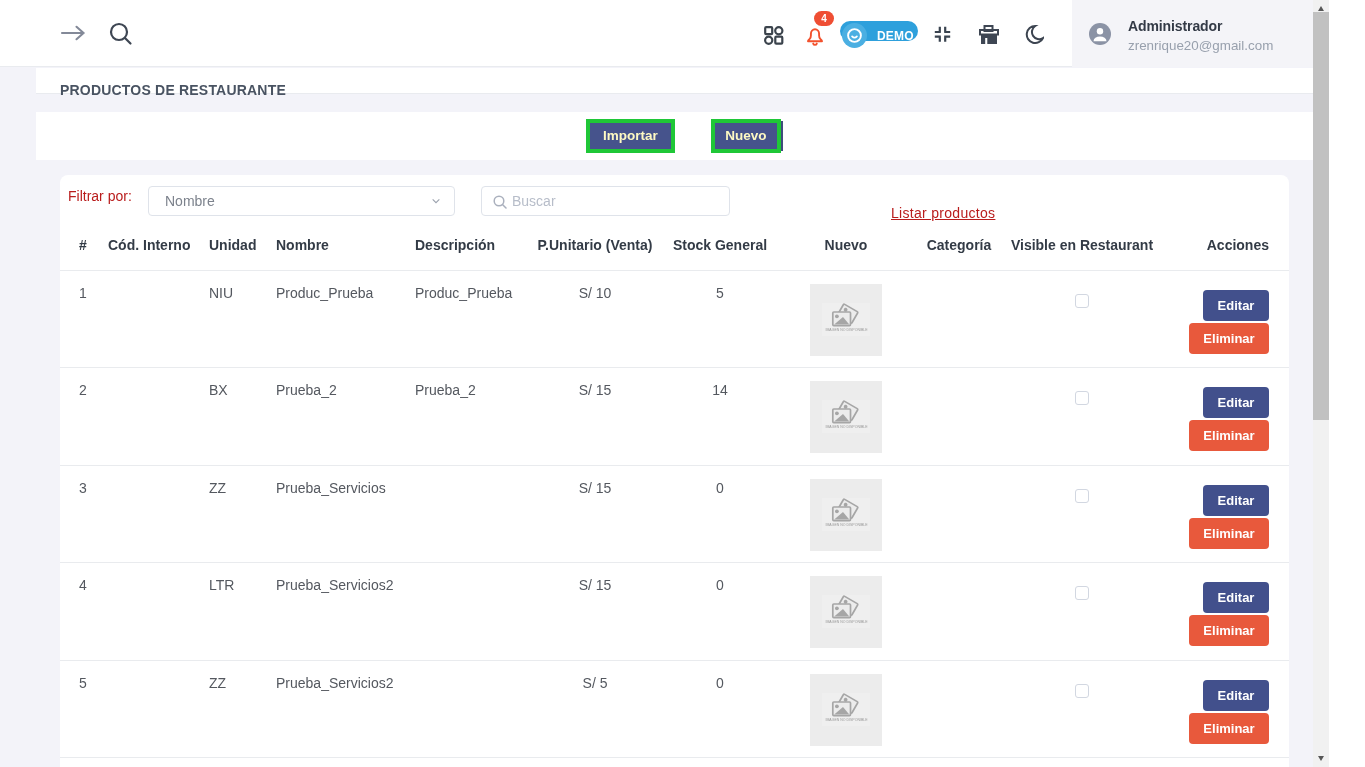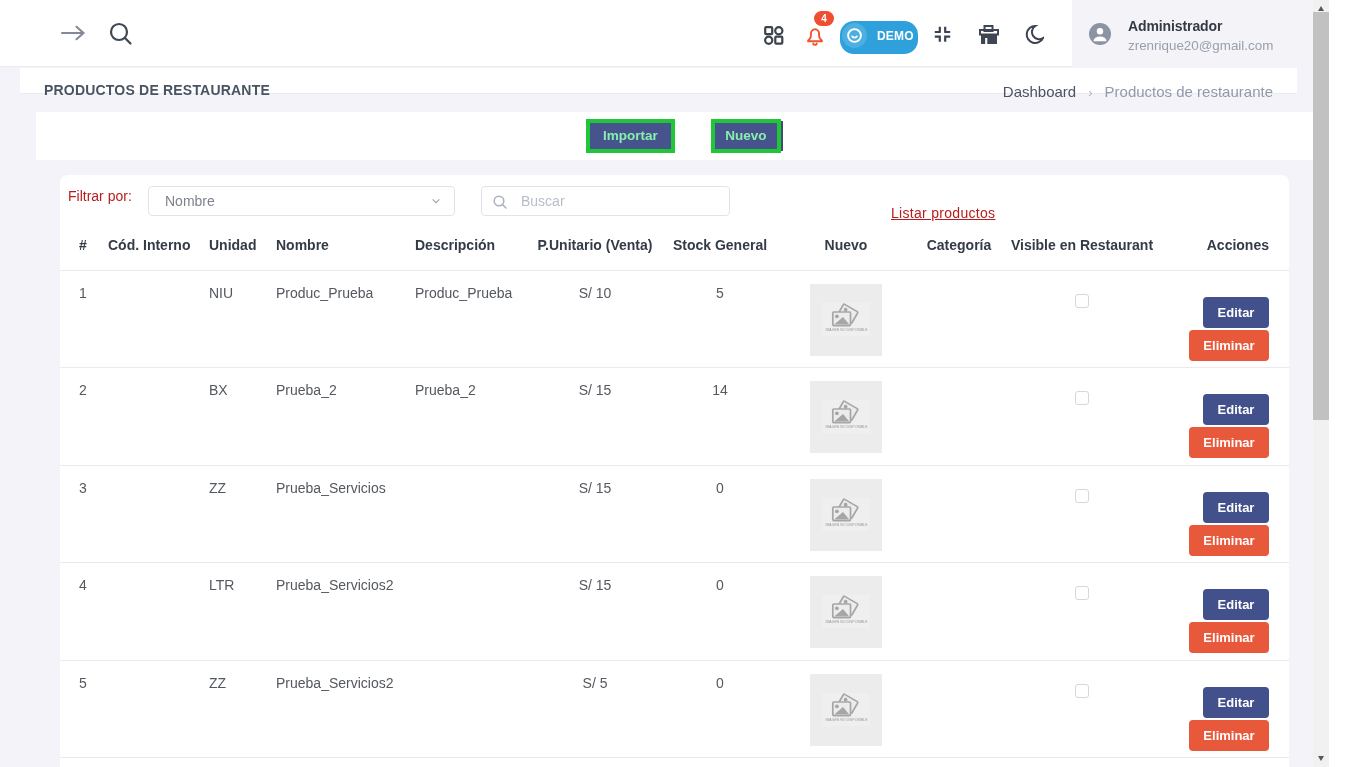--- a/index.html
+++ b/index.html
@@ -11,55 +11,55 @@
 .navbar { position:absolute; left:0; top:0; width:1313px; height:67px; background:#fff;
   border-bottom:1px solid #e9ebef; }
 .nav-ic { position:absolute; top:0; }
 .userblock { position:absolute; right:0; top:0; width:241px; height:67px; background:#f4f4f8; }
 .avatar { position:absolute; left:17px; top:23px; width:22px; height:22px; border-radius:50%;
   background:#8b93a5; }
 .uname { position:absolute; left:56px; top:18px; font-size:14px; font-weight:bold; color:#333a46; letter-spacing:-.1px; }
 .uemail { position:absolute; left:56px; top:38px; font-size:13.4px; color:#98a0ad; }
 
 
-.band1 { position:absolute; left:20px; top:68px; width:1277px; height:26px; background:#fff;
+.band1 { position:absolute; left:36px; top:68px; width:1277px; height:26px; background:#fff;
   border-bottom:1px solid #e9ebef; }
 .ptitle { position:absolute; left:24px; top:14px; font-size:14px; font-weight:bold;
   color:#495362; letter-spacing:.2px; }
 .crumbs { position:absolute; right:24px; top:15px; font-size:15px; color:#495362; }
 .crumbs .sep { color:#adb5bd; padding:0 12px; font-size:13px; }
 .crumbs .cur { color:#919aa9; }
 
 
 .band2 { position:absolute; left:36px; top:112px; width:1277px; height:48px; background:#fff; }
-.gbtn { position:absolute; top:7px; border:4px solid #1fc737; background:#46538c; color:#86efac;
+.gbtn { position:absolute; top:7px; border:4px solid #1fc737; background:#46538c; color:#fef9c3;
   font-weight:bold; font-size:13.5px; text-align:center; }
 
 
 .card { position:absolute; left:60px; top:175px; width:1229px; height:600px; background:#fff;
   border-radius:8px 8px 0 0; }
 .flabel { position:absolute; font-size:14px; color:#b91c1c; }
 .select { position:absolute; height:30px; border:1px solid #dfe3ea; border-radius:4px;
   background:#fff; font-size:14px; color:#7c828c; line-height:28px; padding-left:16px; }
 .select .chev { position:absolute; right:14px; top:10px; width:8px; height:8px; }
 .search { position:absolute; height:30px; border:1px solid #dfe3ea; border-radius:4px;
-  background:#fff; font-size:14px; color:#b7bdc9; line-height:28px; padding-left:39px; }
+  background:#fff; font-size:14px; color:#b7bdc9; line-height:28px; padding-left:30px; }
 
 
 table { border-collapse:collapse; table-layout:fixed; width:1229px;
   position:absolute; left:0; top:46px; }
 th { font-size:14px; font-weight:bold; color:#333b46; text-align:left; height:49px;
   vertical-align:middle; padding:0 0 0 10px; border-bottom:1px solid #e9ebee; }
 td { font-size:14px; color:#54585f; vertical-align:top; padding:14px 0 0 10px; height:97.6px;
   border-bottom:1px solid #e9ebee; }
 th.c, td.c { text-align:center; padding-left:0; }
 th.r, td.r { text-align:right; padding-right:20px; padding-left:0; }
 td.imgc { padding-top:13px; }
 td.chkc { padding-top:23px; }
-td.actc { padding-top:26px;margin-top:17px; }
+td.actc { padding-top:19px;margin-top:17px; }
 .ph { display:block; margin:0 auto; width:72px; height:72px; background:#ececec; position:relative; }
 .chk { display:inline-block; width:14px; height:14px; border:1.5px solid #d2d7e1; border-radius:3px; background:#fff; }
 .abtn { display:block; margin-left:auto; color:#fff; font-weight:bold; font-size:13px;
   border-radius:4px; text-align:center; }
 .edit { width:66px; height:31px; line-height:31px; background:#42508c; margin-bottom:2px; }
 .del { width:80px; height:31px; line-height:31px; background:#e8593c; }
 
 
 .sbar { position:absolute; left:1313px; top:0; width:16px; height:767px; background:#f1f1f1; }
 .sthumb { position:absolute; left:0; top:12px; width:16px; height:408px; background:#c1c1c1; }
@@ -87,21 +87,21 @@
       <circle cx="4.7" cy="14.2" r="3.6" fill="none" stroke="#3b434c" stroke-width="2.2"></circle>
       <rect x="11.3" y="10.7" width="7" height="7" rx="1" fill="none" stroke="#3b434c" stroke-width="2.2"></rect>
     </svg>
 
     <svg class="nav-ic" style="left:805px;top:26px" width="20" height="20" viewBox="0 0 20 20">
       <path d="M3 15.2 c0-1 .9-1.5 1.7-2.3 .8-.8 1.2-1.9 1.2-3.3 v-1.8 c0-2.6 1.8-4.6 4.1-4.6 s4.1 2 4.1 4.6 v1.8 c0 1.4 .4 2.5 1.2 3.3 .8 .8 1.7 1.3 1.7 2.3 z" fill="none" stroke="#f3512d" stroke-width="1.9" stroke-linejoin="round"></path>
       <path d="M8.2 17.6 a1.9 1.9 0 0 0 3.6 0" fill="none" stroke="#f3512d" stroke-width="1.9" stroke-linecap="round"></path>
     </svg>
     <div class="nav-ic" style="left:814px;top:11px;width:20px;height:15px;border-radius:8px;background:#ef4e33;color:#fff;font-size:10px;font-weight:bold;text-align:center;line-height:15px;">4</div>
 
-    <div class="nav-ic" style="left:840px;top:21px;width:78px;height:33px;border-radius:14px;background:#2ea0dc;text-align:center;">
+    <div class="nav-ic" style="left:840px;top:21px;width:78px;height:20px;border-radius:14px;background:#2ea0dc;text-align:center;">
       <div style="position:absolute;left:2px;top:1.5px;width:25px;height:25px;border-radius:50%;background:#4bafe2;"></div>
       <svg style="position:absolute;left:7px;top:7px" width="15" height="15" viewBox="0 0 15 15">
         <circle cx="7.5" cy="7.5" r="6.4" fill="none" stroke="#fff" stroke-width="1.9"></circle>
         <path d="M5.1 8.4 q2.4 2.5 4.8 0" fill="none" stroke="#fff" stroke-width="1.8" stroke-linecap="round"></path>
       </svg>
       <span style="position:absolute;left:37px;top:8px;color:#fff;font-weight:bold;font-size:12px;letter-spacing:.2px;">DEMO</span>
     </div>
 
     <svg class="nav-ic" style="left:934px;top:26px" width="17" height="17" viewBox="0 0 17 17">
       <path d="M0.8 6 H6.8 M5.8 0.8 V6 M16.2 6 H10.2 M11.2 0.8 V6 M0.8 10.6 H6.8 M5.8 15.8 V10.6 M16.2 10.6 H10.2 M11.2 15.8 V10.6" fill="none" stroke="#3a4450" stroke-width="2.2"></path>
@@ -123,21 +123,20 @@
           <path d="M4.5 18.2 a6.5 4.8 0 0 1 13 0 z" fill="#fff"></path>
         </svg>
       </div>
       <div class="uname">Administrador</div>
       <div class="uemail">zrenrique20@gmail.com</div>
     </div>
   </div>
 
   <div class="band1">
     <div class="ptitle">PRODUCTOS DE RESTAURANTE</div>
-    <div class="crumbs">Dashboard<span class="sep">›</span><span class="cur">Productos de restaurante</span></div>
   </div>
 
   <div class="band2">
     <div class="gbtn" style="left:550px;width:89px;height:34px;line-height:26px;">Importar</div>
     <div class="gbtn" style="left:653px;width:70px;height:34px;line-height:26px;margin-left:22px;">Nuevo<i style="position:absolute;right:-6px;top:-2px;width:2px;height:30px;background:#404b7c;"></i></div>
   </div>
 
   <div class="card">
     <div class="flabel" style="left:8px;top:13px;">Filtrar por:</div>
     <div class="select" style="left:88px;top:11px;width:307px;">Nombre

